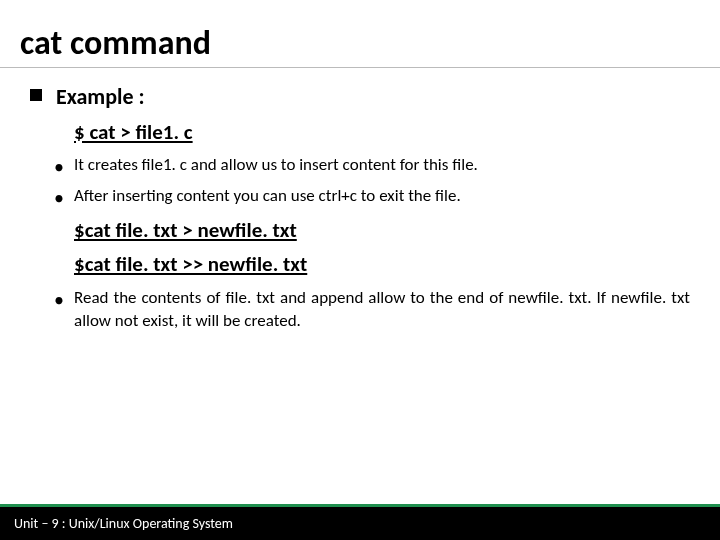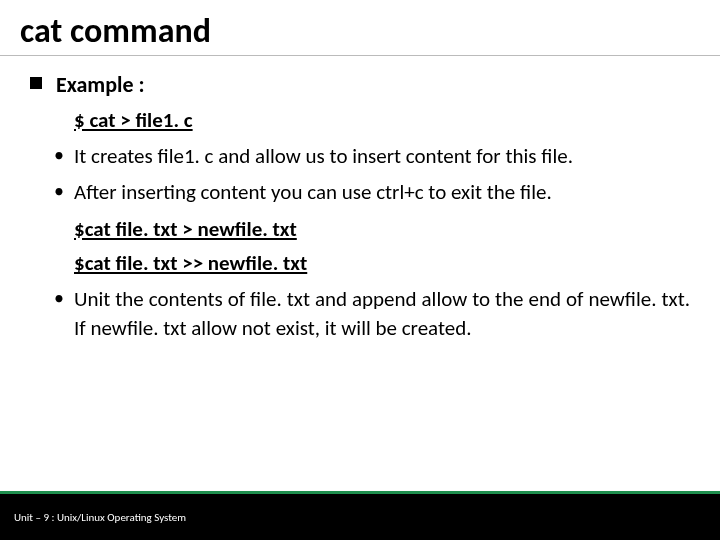--- a/index.html
+++ b/index.html
@@ -1,29 +1,29 @@
 <!DOCTYPE html>
 <html><head>
 <meta charset="utf-8">
 <style>
   * { margin: 0; padding: 0; box-sizing: border-box; }
   html, body { width: 720px; height: 540px; font-family: Calibri, Arial, sans-serif; background: #fff; color: #000; }
   .slide { width: 720px; height: 540px; position: relative; display: flex; flex-direction: column; }
   .title-area { padding: 10px 20px 4px 20px; border-bottom: 1px solid #bbb; }
-  .title { font-size: 34px; color: #000; }
+  .title { font-size: 34px; color: #000; margin-top: 12px; }
   .title .bold { font-weight: 700; }
   .body { flex: 1; padding: 10px 30px 0 30px; font-size: 21px; line-height: 1.35; }
   .bullet-square { position: relative; padding-left: 26px; margin: 4px 0 2px 0; font-weight: 700; font-size: 22px; }
   .bullet-square::before { content: ""; position: absolute; left: 0; top: 7px; width: 12px; height: 12px; background: #000; }
   .cmd { text-decoration: underline; font-weight: 700; padding-left: 44px; margin: 6px 0 2px 0; font-size: 21px; }
-  .bullet-dot { position: relative; padding-left: 44px; margin: 8px 0; font-size: 21px; }
+  .bullet-dot { position: relative; padding-left: 44px; margin: 8px 0; font-size: 17px; }
   .bullet-dot::before { content: "•"; position: absolute; left: 24px; top: 0; font-size: 20px; }
   .justify { text-align: justify; }
   .b { font-weight: 400; }
-  .footer { height: 49px; background: #000; color: #fff; display: flex; align-items: center; justify-content: space-between; padding: 0 14px; font-size: 11px; border-top: 3px solid #1f8f4e; }
+  .footer { height: 36px; background: #000; color: #fff; display: flex; align-items: center; justify-content: space-between; padding: 0 14px; font-size: 14px; border-top: 3px solid #1f8f4e; }
 </style>
 </head>
 <body>
 
 <div class="slide">
   <div class="title-area">
     <h1 class="title">
       <span class="bold">cat</span><span> command</span>
     </h1>
   </div>
@@ -36,20 +36,20 @@
     <div class="bullet-dot">It creates file1. c and allow us to insert content for this file.</div>
 
     <div class="bullet-dot">After inserting content you can use ctrl+c to exit the file.</div>
 
     <div class="cmd">$cat file. txt &gt; newfile. txt</div>
 
 
     <div class="cmd">$cat file. txt &gt;&gt; newfile. txt</div>
 
     <div class="bullet-dot justify">
-      <span>Unit the contents of </span><span class="b">file. txt </span><span>and append allow to the end of </span><span class="b">newfile. txt</span><span>. If </span><span class="b">newfile. txt </span><span>allow not exist, it will be created.</span>
+      <span>Read the contents of </span><span class="b">file. txt </span><span>and append allow to the end of </span><span class="b">newfile. txt</span><span>. If </span><span class="b">newfile. txt </span><span>allow not exist, it will be created.</span>
     </div>
   </div>
 
   <div class="footer">
     <span>Unit – 9  : Unix/Linux Operating System</span>
   </div>
 </div>
 
 </body></html>

